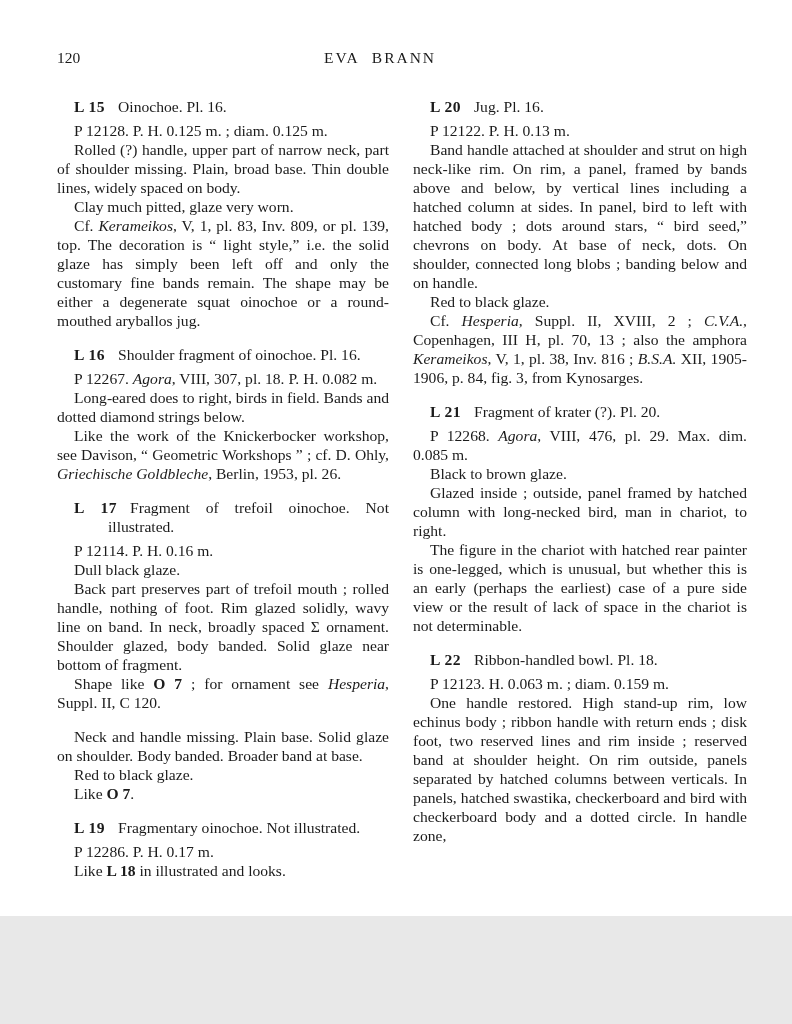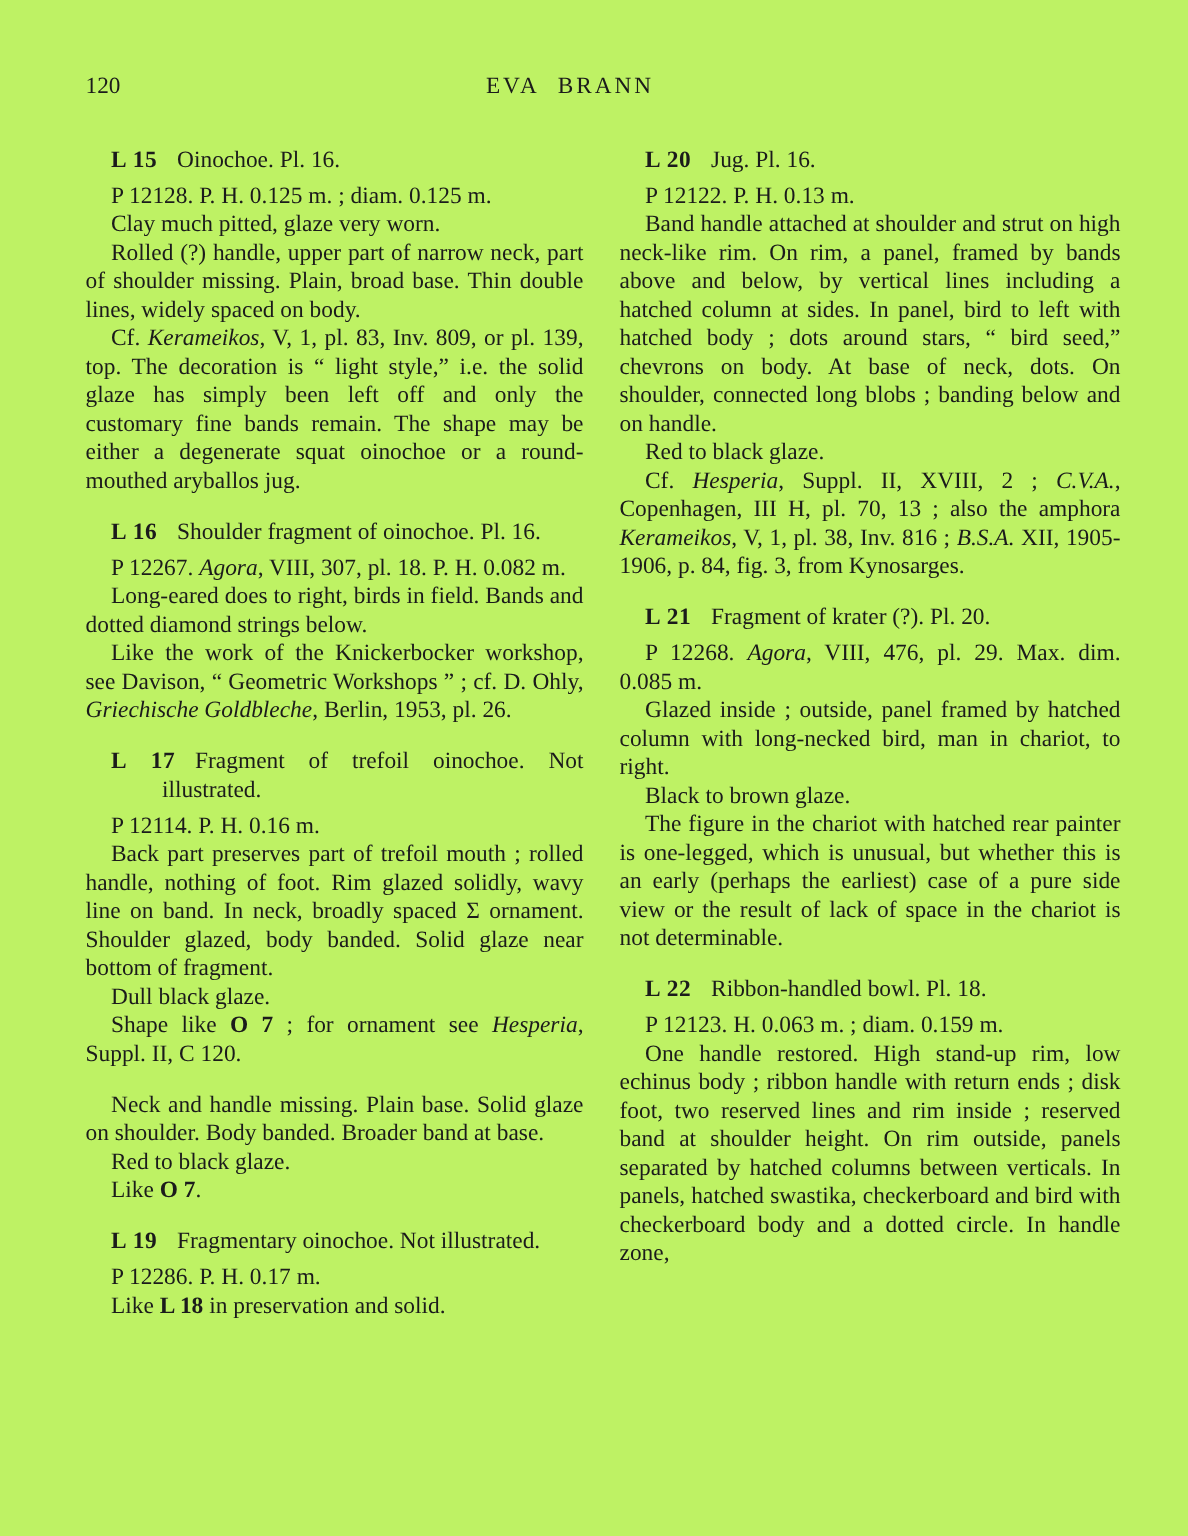--- a/index.html
+++ b/index.html
@@ -1,20 +1,20 @@
 <!DOCTYPE html>
 <html><head>
 <meta charset="utf-8">
 <style>
   html,body{margin:0;padding:0;background:#e8e8e8;}
   .page{
     box-sizing:border-box;
-    width:792px;height:1024px;
+    width:792px;height:916px;
     margin:0 auto;
-    background:#bef264;
+    background:#ffffff;
     color:#1b1b1b;
     font-family:"Liberation Serif","DejaVu Serif",serif;
     font-size:15.6px;
     line-height:19px;
     padding:48px 45px 10px 57px;
     overflow:hidden;
   }
   .pagehead{position:relative;height:20px;margin-bottom:29px;}
   .pagenum{position:absolute;left:0;top:0;font-size:15.5px;}
   .runhead{
@@ -40,61 +40,61 @@
 <div class="page">
   <div class="pagehead">
     <span class="pagenum">120</span>
     <span class="runhead">EVA BRANN</span>
   </div>
   <div class="columns">
     <div class="col">
         <section class="entry">
           <p class="entry-head"><span class="entry-id bd">L 15</span><span class="entry-title">Oinochoe.  Pl. 16.</span></p>
           <p class="para"><span>P 12128.  P. H. 0.125 m. ; diam. 0.125 m.</span></p>
+          <p class="para"><span>Rolled (?) handle, upper part of narrow neck, part of shoulder missing.  Plain, broad base.  Thin double lines, widely spaced on body.</span></p>
           <p class="para"><span>Clay much pitted, glaze very worn.</span></p>
-          <p class="para"><span>Rolled (?) handle, upper part of narrow neck, part of shoulder missing.  Plain, broad base.  Thin double lines, widely spaced on body.</span></p>
           <p class="para"><span>Cf. </span><span class="it">Kerameikos</span><span>, V, 1, pl. 83, Inv. 809, or pl. 139, top.  The decoration is “ light style,” i.e. the solid glaze has simply been left off and only the customary fine bands remain.  The shape may be either a degenerate squat oinochoe or a round-mouthed aryballos jug.</span></p>
         </section>
         <section class="entry">
           <p class="entry-head"><span class="entry-id bd">L 16</span><span class="entry-title">Shoulder fragment of oinochoe.  Pl. 16.</span></p>
           <p class="para"><span>P 12267.  </span><span class="it">Agora</span><span>, VIII, 307, pl. 18.  P. H. 0.082 m.</span></p>
           <p class="para"><span>Long-eared does to right, birds in field.  Bands and dotted diamond strings below.</span></p>
           <p class="para"><span>Like the work of the Knickerbocker workshop, see Davison, “ Geometric Workshops ” ; cf. D. Ohly, </span><span class="it">Griechische Goldbleche</span><span>, Berlin, 1953, pl. 26.</span></p>
         </section>
         <section class="entry">
           <p class="entry-head"><span class="entry-id bd">L 17</span><span class="entry-title">Fragment of trefoil oinochoe.  Not illustrated.</span></p>
           <p class="para"><span>P 12114.  P. H. 0.16 m.</span></p>
+          <p class="para"><span>Dull black glaze.</span></p>
           <p class="para"><span>Back part preserves part of trefoil mouth ; rolled handle, nothing of foot.  Rim glazed solidly, wavy line on band.  In neck, broadly spaced Σ ornament.  Shoulder glazed, body banded.  Solid glaze near bottom of fragment.</span></p>
-          <p class="para"><span>Dull black glaze.</span></p>
           <p class="para"><span>Shape like </span><span class=" bd">O 7</span><span> ; for ornament see </span><span class="it">Hesperia</span><span>, Suppl. II, C 120.</span></p>
         </section>
         <section class="entry">
           <p class="para"><span>Neck and handle missing.  Plain base.  Solid glaze on shoulder.  Body banded.  Broader band at base.</span></p>
           <p class="para"><span>Red to black glaze.</span></p>
           <p class="para"><span>Like </span><span class=" bd">O 7</span><span>.</span></p>
         </section>
         <section class="entry">
           <p class="entry-head"><span class="entry-id bd">L 19</span><span class="entry-title">Fragmentary oinochoe.  Not illustrated.</span></p>
           <p class="para"><span>P 12286.  P. H. 0.17 m.</span></p>
-          <p class="para"><span>Like </span><span class=" bd">L 18</span><span> in preservation and solid.</span></p>
+          <p class="para"><span>Like </span><span class=" bd">L 18</span><span> in illustrated and looks.</span></p>
         </section>
       </div>
     <div class="col right">
         <section class="entry">
           <p class="entry-head"><span class="entry-id bd">L 20</span><span class="entry-title">Jug.  Pl. 16.</span></p>
           <p class="para"><span>P 12122.  P. H. 0.13 m.</span></p>
           <p class="para"><span>Band handle attached at shoulder and strut on high neck-like rim.  On rim, a panel, framed by bands above and below, by vertical lines including a hatched column at sides.  In panel, bird to left with hatched body ; dots around stars, “ bird seed,” chevrons on body.  At base of neck, dots.  On shoulder, connected long blobs ; banding below and on handle.</span></p>
           <p class="para"><span>Red to black glaze.</span></p>
           <p class="para"><span>Cf. </span><span class="it">Hesperia</span><span>, Suppl. II, XVIII, 2 ; </span><span class="it">C.V.A.</span><span>, Copenhagen, III H, pl. 70, 13 ; also the amphora </span><span class="it">Kerameikos</span><span>, V, 1, pl. 38, Inv. 816 ; </span><span class="it">B.S.A.</span><span> XII, 1905-1906, p. 84, fig. 3, from Kynosarges.</span></p>
         </section>
         <section class="entry">
           <p class="entry-head"><span class="entry-id bd">L 21</span><span class="entry-title">Fragment of krater (?).  Pl. 20.</span></p>
           <p class="para"><span>P 12268.  </span><span class="it">Agora</span><span>, VIII, 476, pl. 29.  Max. dim. 0.085 m.</span></p>
+          <p class="para"><span>Black to brown glaze.</span></p>
           <p class="para"><span>Glazed inside ; outside, panel framed by hatched column with long-necked bird, man in chariot, to right.</span></p>
-          <p class="para"><span>Black to brown glaze.</span></p>
           <p class="para"><span>The figure in the chariot with hatched rear painter is one-legged, which is unusual, but whether this is an early (perhaps the earliest) case of a pure side view or the result of lack of space in the chariot is not determinable.</span></p>
         </section>
         <section class="entry">
           <p class="entry-head"><span class="entry-id bd">L 22</span><span class="entry-title">Ribbon-handled bowl.  Pl. 18.</span></p>
           <p class="para"><span>P 12123.  H. 0.063 m. ; diam. 0.159 m.</span></p>
           <p class="para"><span>One handle restored.  High stand-up rim, low echinus body ; ribbon handle with return ends ; disk foot, two reserved lines and rim inside ; reserved band at shoulder height.  On rim outside, panels separated by hatched columns between verticals.  In panels, hatched swastika, checkerboard and bird with checkerboard body and a dotted circle.  In handle zone,</span></p>
         </section>
       </div>
   </div>
 </div>

